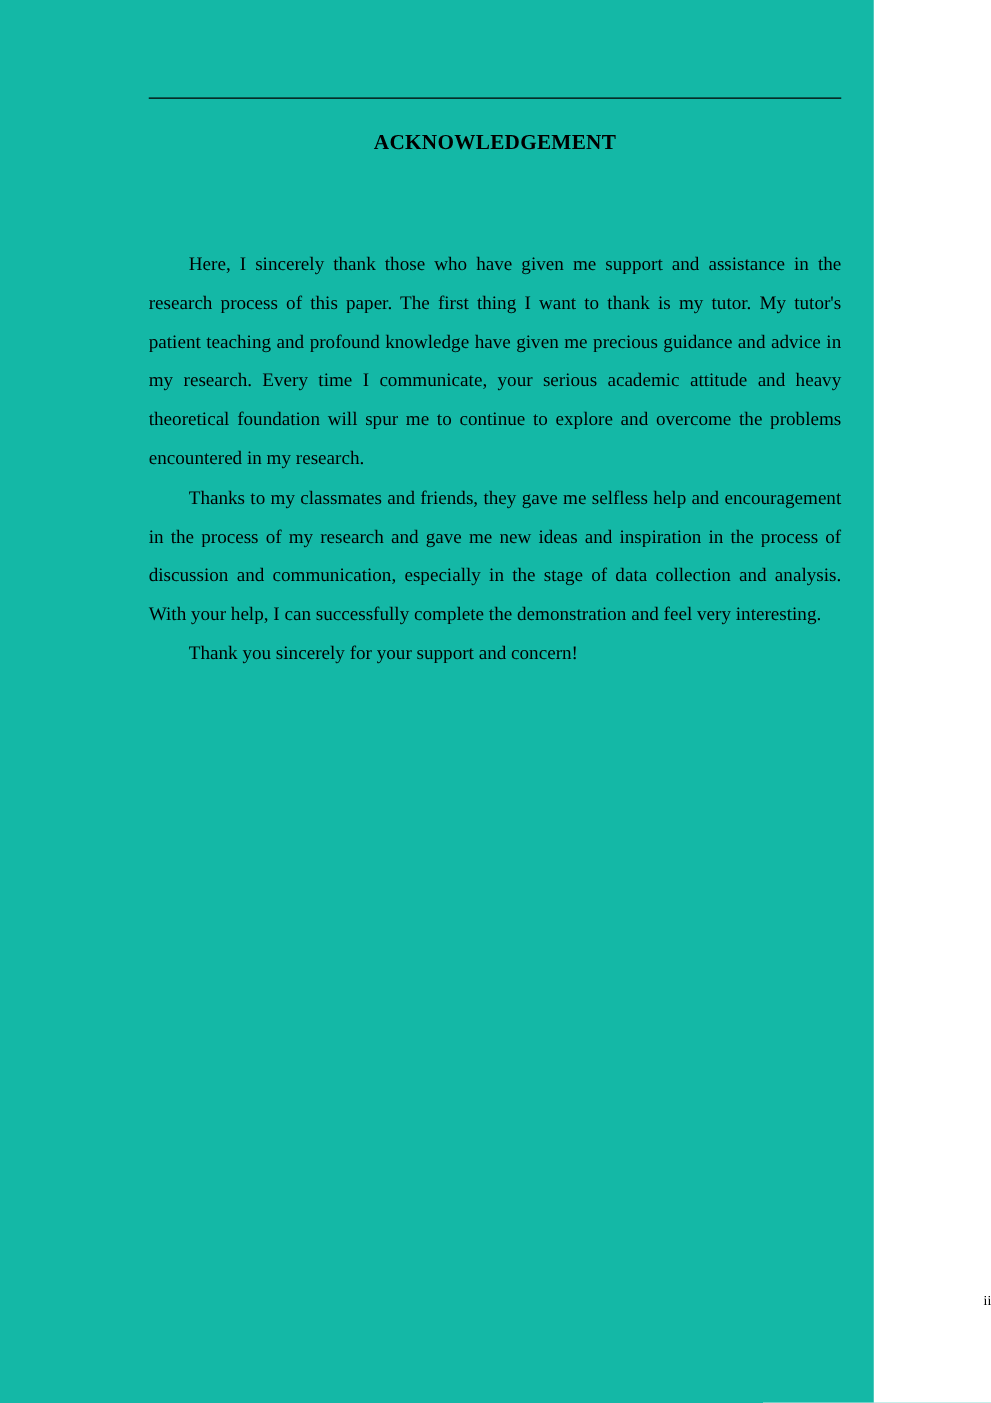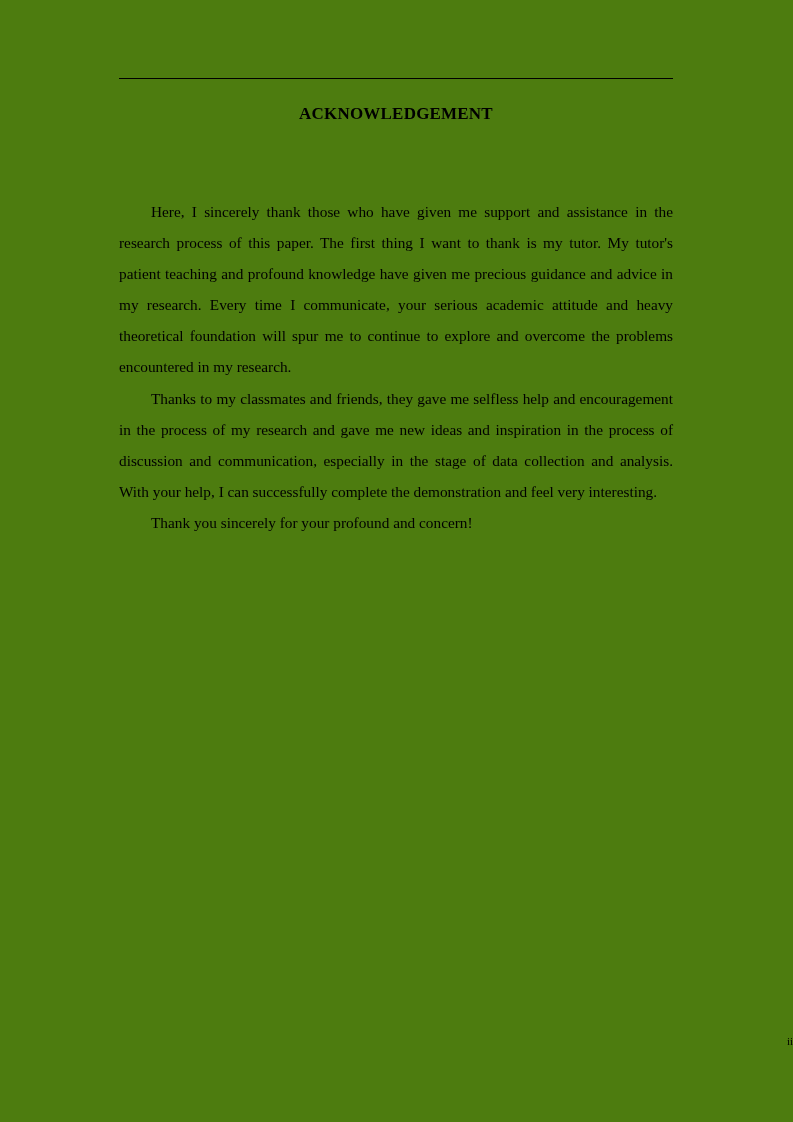--- a/index.html
+++ b/index.html
@@ -1,17 +1,17 @@
 <!DOCTYPE html>
 <html><head>
   <meta charset="utf-8">
   <style>
     html, body { margin: 0; padding: 0; background: #ffffff; }
     body { width: 793px; height: 1122px; position: relative; overflow: hidden; }
-    .page { position: absolute; left: 0; top: 0; width: 793px; height: 1122px; background: #4d7c0f; }
+    .page { position: absolute; left: 0; top: 0; width: 699px; height: 1122px; background: #14b8a6; }
     .header-rule { position: absolute; left: 119px; top: 78px; width: 554px; height: 0; border-top: 1.3px solid #000; }
     .title {
       position: absolute; left: 119px; top: 104px; width: 554px; text-align: center;
       font-family: "Liberation Serif", serif; font-weight: bold; font-size: 17px; color: #000;
       letter-spacing: 0.2px; margin: 0;
     }
     .body {
       position: absolute; left: 119px; top: 160px; width: 554px;
       font-family: "Liberation Serif", serif; font-size: 15.3px; line-height: 31.1px; color: #000; margin-top: 36px;
     }
@@ -23,16 +23,16 @@
   </style>
 </head>
 <body>
 
 <div class="page">
   <div class="header-rule"></div>
   <h1 class="title">ACKNOWLEDGEMENT</h1>
   <div class="body">
     <p class="para">Here, I sincerely thank those who have given me support and assistance in the research process of this paper. The first thing I want to thank is my tutor. My tutor's patient teaching and profound knowledge have given me precious guidance and advice in my research. Every time I communicate, your serious academic attitude and heavy theoretical foundation will spur me to continue to explore and overcome the problems encountered in my research.</p>
     <p class="para">Thanks to my classmates and friends, they gave me selfless help and encouragement in the process of my research and gave me new ideas and inspiration in the process of discussion and communication, especially in the stage of data collection and analysis. With your help, I can successfully complete the demonstration and feel very interesting.</p>
-    <p class="para">Thank you sincerely for your profound and concern!</p>
+    <p class="para">Thank you sincerely for your support and concern!</p>
   </div>
   <div class="page-number">ii</div>
 </div>
 
 </body></html>

